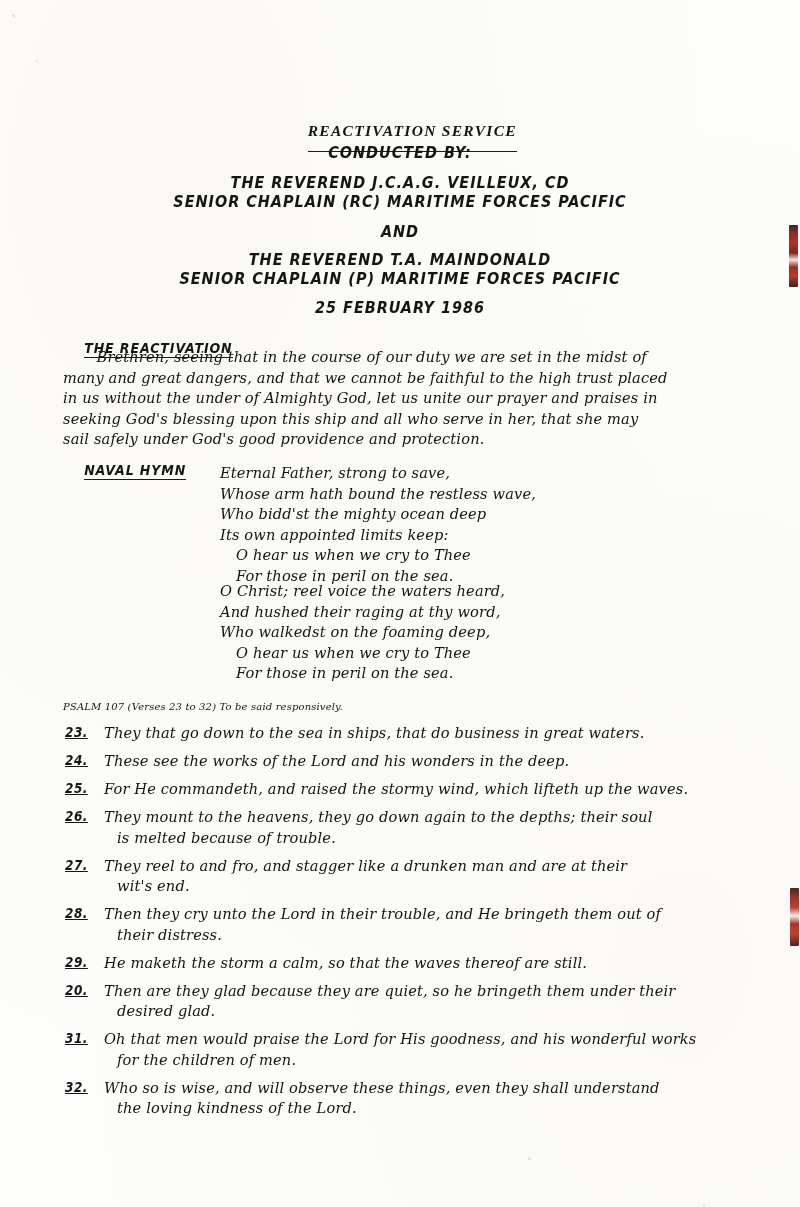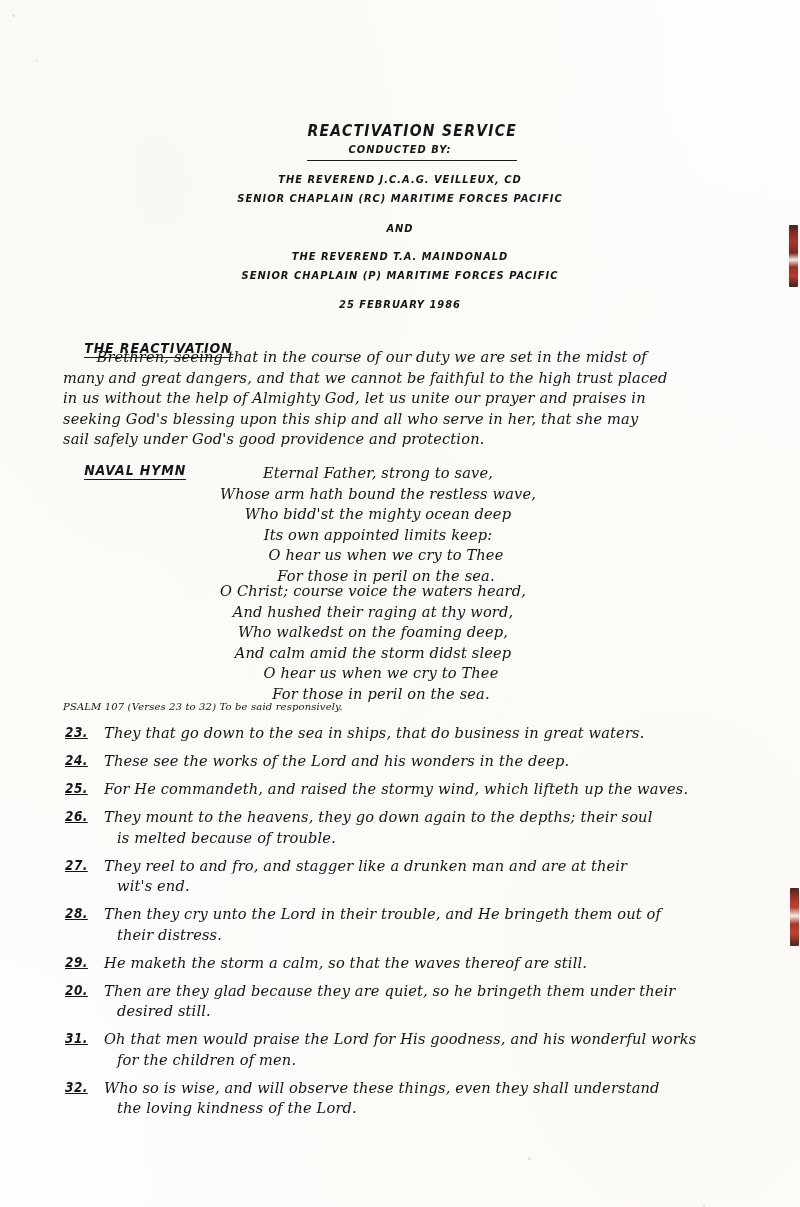--- a/index.html
+++ b/index.html
@@ -38,28 +38,29 @@
   .title {
     position: absolute;
     left: 0;
     right: 0;
     text-align: center;
     font-size: 15.5px;
     letter-spacing: 1.3px;
   }
   .title .ul {
     border-bottom: 1.6px solid #1a1a1a;
-    padding-bottom: 20px;
+    padding-bottom: 12px;
+    font-family: Liberation Serif, serif;
   }
   .center-line {
     position: absolute;
     left: 0;
     right: 0;
     text-align: center;
-    font-size: 11px;
+    font-size: 16px;
     letter-spacing: 1px;
   }
   .section-head {
     position: absolute;
     font-size: 14px;
     letter-spacing: 0.9px;
   }
   .section-head .ul {
     border-bottom: 1.5px solid #1a1a1a;
     padding-bottom: 1px;
@@ -78,21 +79,20 @@
     position: absolute;
     left: 63px;
     width: 690px;
     text-align: left;
   }
   .exhort .ln { white-space: pre; display: block; }
 
   .hymn {
     position: absolute;
     left: 220px;
-    text-align: center;
   }
   .hymn .ln { display: block; white-space: pre; }
   .hymn .ln.ind { padding-left: 16px; }
 
   .psalm-head {
     position: absolute;
     left: 63px;
     font-size: 10px;
   }
 
@@ -181,43 +181,42 @@
 
   <div class="center-line stencil" style="top:298px;">25 FEBRUARY 1986</div>
 
   <div class="section-head stencil" style="left:63px; top:324px;">
     <span class="ul">THE REACTIVATION</span>
   </div>
 
   <div class="exhort script" style="top:347px;">
     <span class="ln">       Brethren, seeing that in the course of our duty we are set in the midst of</span>
     <span class="ln">many and great dangers, and that we cannot be faithful to the high trust placed</span>
-    <span class="ln">in us without the help of Almighty God, let us unite our prayer and praises in</span>
+    <span class="ln">in us without the under of Almighty God, let us unite our prayer and praises in</span>
     <span class="ln">seeking God's blessing upon this ship and all who serve in her, that she may</span>
     <span class="ln">sail safely under God's good providence and protection.</span>
   </div>
 
   <div class="section-head stencil" style="left:63px; top:446px;">
     <span class="ul">NAVAL HYMN</span>
   </div>
 
   <div class="hymn script" style="top:463px;">
     <span class="ln">Eternal Father, strong to save,</span>
     <span class="ln">Whose arm hath bound the restless wave,</span>
     <span class="ln">Who bidd'st the mighty ocean deep</span>
     <span class="ln">Its own appointed limits keep:</span>
     <span class="ln ind">O hear us when we cry to Thee</span>
     <span class="ln ind">For those in peril on the sea.</span>
   </div>
 
   <div class="hymn script" style="top:581px;">
-    <span class="ln">O Christ; course voice the waters heard,</span>
+    <span class="ln">O Christ; reel voice the waters heard,</span>
     <span class="ln">And hushed their raging at thy word,</span>
     <span class="ln">Who walkedst on the foaming deep,</span>
-    <span class="ln">And calm amid the storm didst sleep</span>
     <span class="ln ind">O hear us when we cry to Thee</span>
     <span class="ln ind">For those in peril on the sea.</span>
   </div>
 
   <div class="psalm-head script" style="top:697px;">PSALM 107 (Verses 23 to 32)  To be said responsively.</div>
 
   <div class="verses script" style="top:723px;">
 
     <span class="verse">
       <span class="num">23.</span>
@@ -268,21 +267,21 @@
       <span class="num">29.</span>
       <span class="body">
         <span class="ln">He maketh the storm a calm, so that the waves thereof are still.</span>
       </span>
     </span>
 
     <span class="verse">
       <span class="num">20.</span>
       <span class="body">
         <span class="ln">Then are they glad because they are quiet, so he bringeth them under their</span>
-        <span class="ln">desired still.</span>
+        <span class="ln">desired glad.</span>
       </span>
     </span>
 
     <span class="verse">
       <span class="num">31.</span>
       <span class="body">
         <span class="ln">Oh that men would praise the Lord for His goodness, and his wonderful works</span>
         <span class="ln">for the children of men.</span>
       </span>
     </span>

